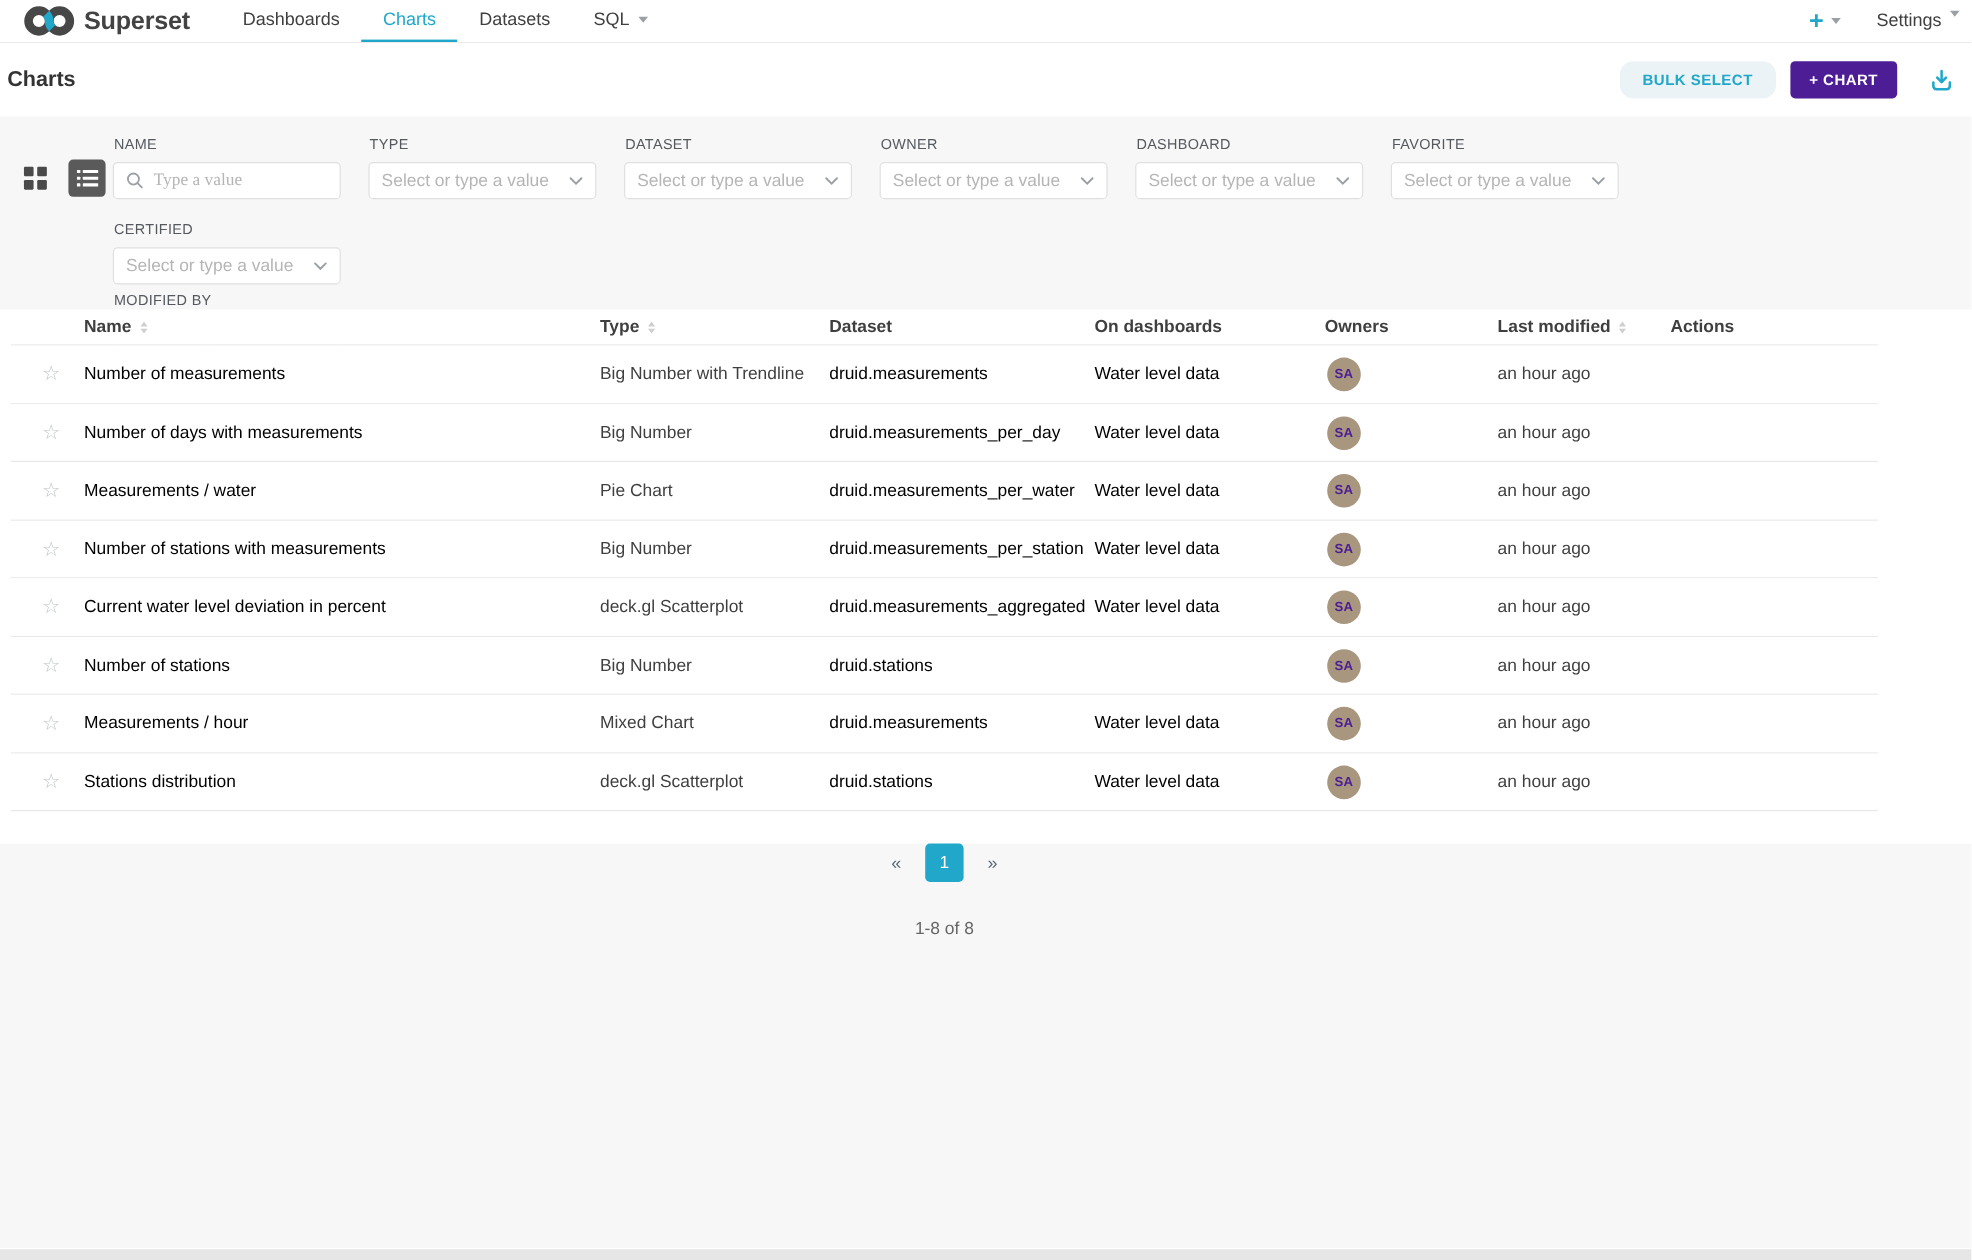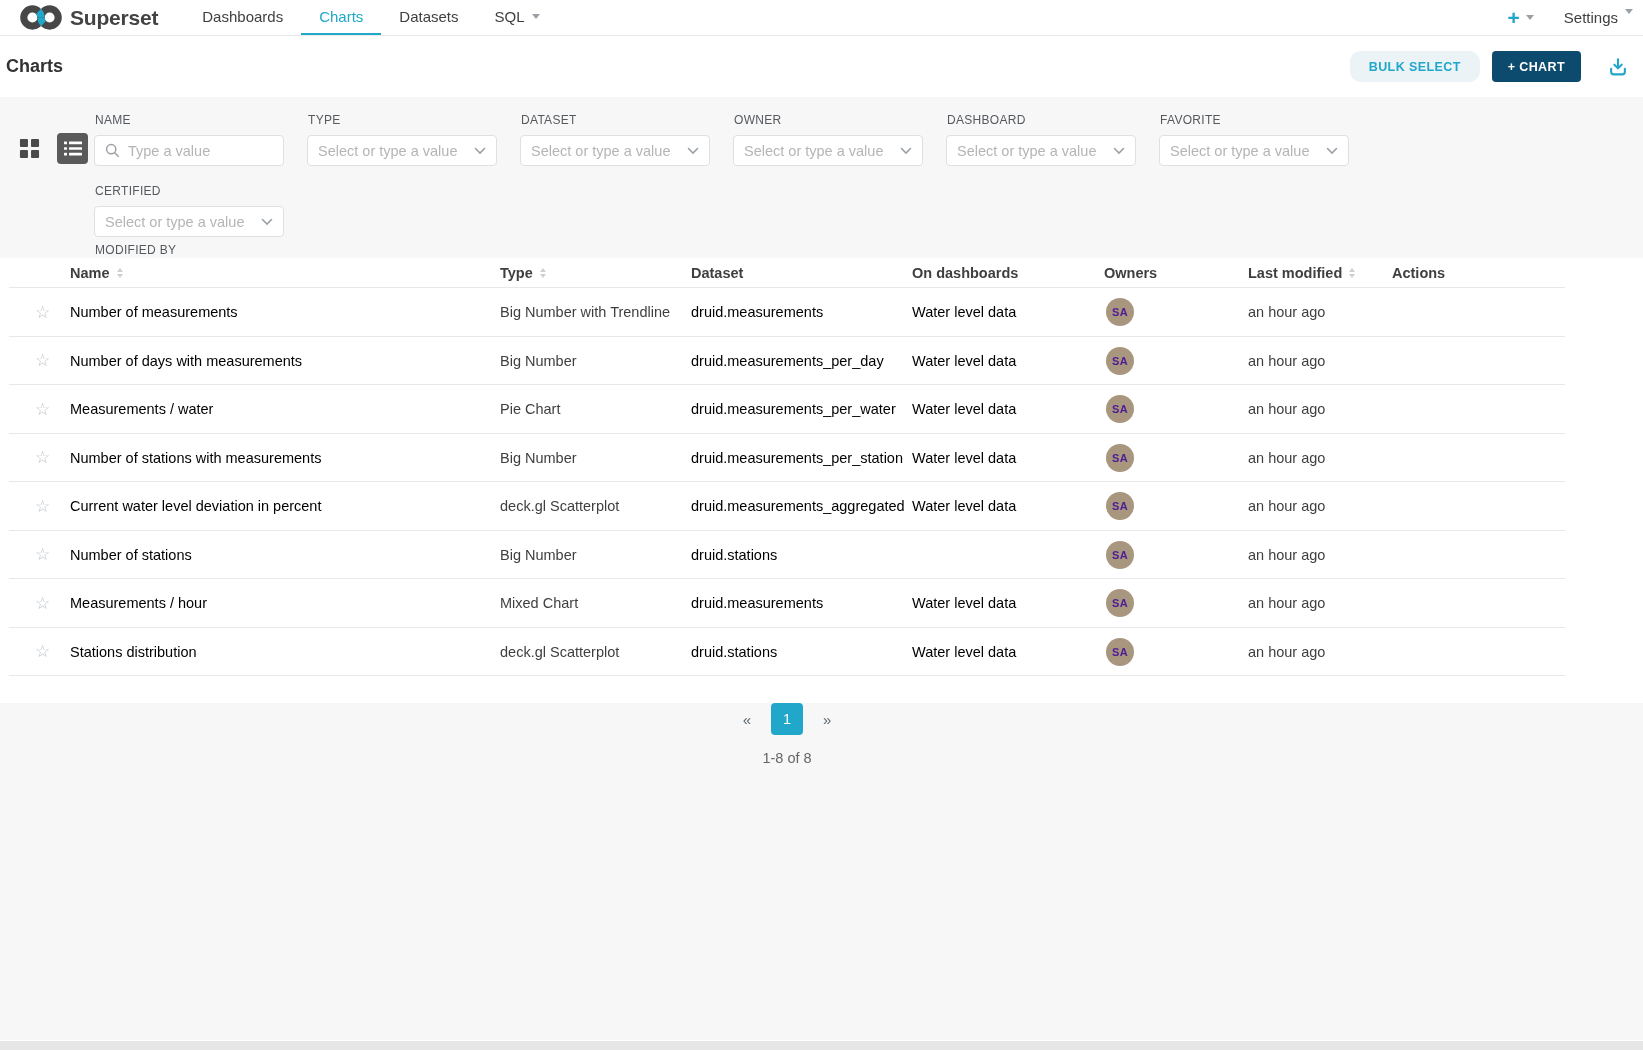--- a/index.html
+++ b/index.html
@@ -19,35 +19,35 @@
   .nav-right{ margin-left:auto; display:flex; align-items:center; gap:30px; padding-right:10px; }
   .nav-plus{ display:flex; align-items:center; gap:6px; cursor:pointer; }
   .nav-plus .plus{ color:#20a7c9; font-size:21px; font-weight:bold; line-height:1; }
   .nav-settings{ display:flex; align-items:flex-start; gap:7px; font-size:15px; color:#3f3f3f; cursor:pointer; }
   
   .page-header{ height:61px; display:flex; align-items:center; background:#fff; padding:0 14px 0 6px; }
   .page-title{ font-size:18px; font-weight:bold; color:#333; }
   .header-actions{ margin-left:auto; display:flex; align-items:center; gap:10px; }
   .btn{ height:31px; border:none; border-radius:4px; font-family:"Liberation Sans",sans-serif; font-size:12.5px; font-weight:bold; letter-spacing:0.4px; cursor:pointer; }
   .btn-bulk{ background:#ecf3f7; color:#20a7c9; padding:0 19px;border-radius:11px; }
-  .btn-chart{ background:#0c4a6e; color:#fff; padding:0 16px; margin-left:2px; }
+  .btn-chart{ background:#4c1d95; color:#fff; padding:0 16px; margin-left:2px; }
   .export-btn{ background:none; border:none; cursor:pointer; margin-left:16px; display:flex; align-items:center; }
   
   .filter-section{ background:#f7f7f7; height:161px; position:relative; }
   .view-toggles{ position:absolute; left:14px; top:36px; display:flex; gap:12px; align-items:center; }
   .toggle{ width:31px; height:31px; display:flex; align-items:center; justify-content:center; border-radius:4px; cursor:pointer; }
   .toggle.active{ background:#5a5a5a; }
   .filter-rows{ position:absolute; left:94px; top:10px; }
   .filter-row{ display:flex; column-gap:23px; }
   .filter-row + .filter-row{ margin-top:12px;flex-direction:column; }
   .filter{ width:190px; }
   .filter-label{ font-size:12px; color:#55595e; letter-spacing:0.3px; margin:6px 0 8px 1px; }
   .filter-control{ height:31px; background:#fff; border:1px solid #e0e0e0; border-radius:4px; display:flex; align-items:center; padding:0 10px; cursor:pointer; }
   .filter-control .ph{ color:#b5b5b5; font-size:14.5px; flex:1; white-space:nowrap; overflow:hidden; }
-  .filter-control input{ border:none; outline:none; flex:1; width:100%; font-family:Liberation Sans, sans-serif; font-size:14.5px; color:#3f3f3f; margin-left:8px; background:transparent; }
+  .filter-control input{ border:none; outline:none; flex:1; width:100%; font-family:Liberation Serif, serif; font-size:14.5px; color:#3f3f3f; margin-left:8px; background:transparent; }
   .filter-control input::placeholder{ color:#b5b5b5; }
   
   .grid-row{ display:grid; grid-template-columns:70px 430px 191px 221px 192px 144px 144px 1fr; align-items:center; position:relative; background:#fff; }
   .grid-row::after{ content:""; position:absolute; left:9px; right:78px; bottom:0; border-bottom:1px solid #e8e8e8; }
   .thead{ height:30px; font-weight:bold; font-size:14.5px; color:#3f3f3f; }
   .th{ display:flex; align-items:center; cursor:default; }
   .th.sortable{ cursor:pointer; }
   .sort-icon{ display:inline-flex; flex-direction:column; gap:2px; margin-left:7px; }
   .sort-icon i{ display:block; width:0; height:0; border-left:3.5px solid transparent; border-right:3.5px solid transparent; }
   .sort-icon .up{ border-bottom:4px solid #cfcfcf; }
@@ -58,21 +58,21 @@
   a.cell-link{ color:#000000; text-decoration:none; cursor:pointer; }
   .cell-text{ color:#3f3f3f; }
   .avatar{ width:28px; height:28px; border-radius:50%; background:#a8967f; color:#4c1d95; font-size:11px; font-weight:bold; display:flex; align-items:center; justify-content:center; margin-left:2px; cursor:default; letter-spacing:0.3px; }
   
   .table-gap{ height:27px; background:#fff; }
   .below{ background:#f7f7f7; height:337px; }
   .below-inner{ width:1574px; }
   .pagination{ display:flex; justify-content:center; align-items:center; gap:14px; padding-top:0; height:32px; }
   .page-arrow{ color:#5b6770; font-size:15px; cursor:pointer; padding:4px 6px; }
   .page-num{ width:32px; height:32px; border-radius:4px; background:#20a7c9; color:#fff; font-size:14.5px; display:flex; align-items:center; justify-content:center; cursor:pointer; }
-  .page-summary{ text-align:center; color:#666; font-size:14.5px; margin-top:15px; }
+  .page-summary{ text-align:center; color:#666; font-size:14.5px; margin-top:31px; }
   .bottom-strip{ position:absolute; left:0; bottom:0; width:1643px; height:9px; background:#e6e6e6; }
 </style>
 </head>
 <body>
 
 <div class="topnav">
   <div class="brand">
     <svg width="44" height="29" viewBox="0 0 46 30">
       <g fill="none" stroke-width="7.5">
         <circle cx="14" cy="15" r="9" stroke="#474747"></circle>

